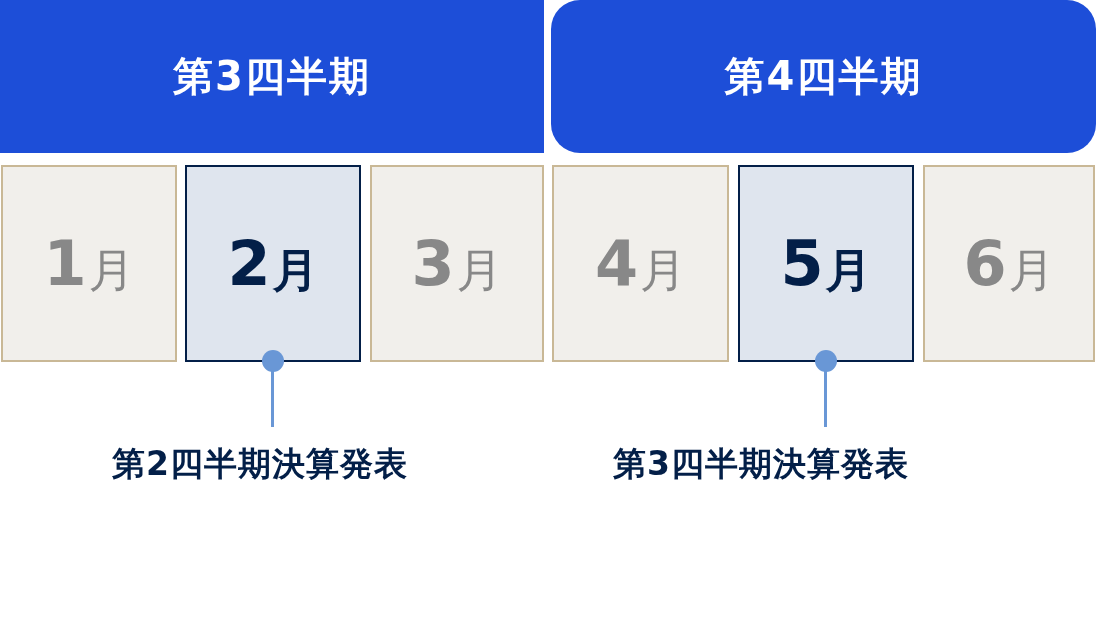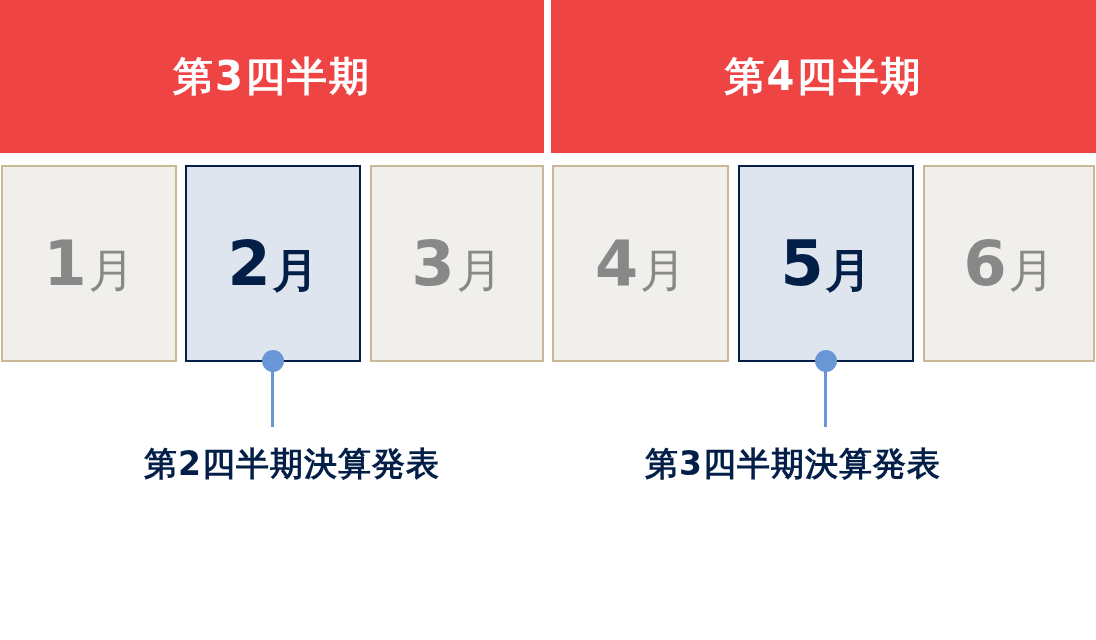--- a/index.html
+++ b/index.html
@@ -1,50 +1,50 @@
 <!DOCTYPE html>
 <html><head>
   <meta charset="utf-8">
   <style>
     html, body { margin: 0; padding: 0; }
     body {
       width: 1096px; height: 640px; background: #ffffff; position: relative; overflow: hidden;
       font-family: "DejaVu Sans", "Liberation Sans", sans-serif;
     }
     .header {
-      position: absolute; top: 0; height: 153px; background: #ef4444;
+      position: absolute; top: 0; height: 153px; background: #1d4ed8;
       color: #ffffff; display: flex; align-items: center; justify-content: center;
       font-size: 40px; font-weight: bold; letter-spacing: 2px; text-align: center;
     }
     .month {
       position: absolute; top: 165px; height: 197px; box-sizing: border-box;
       border: 2px solid #c9b896; background: #f1efeb;
       display: flex; align-items: center; justify-content: center;
       color: #888888; font-weight: bold;
     }
     .month.active { border: 2px solid #031f48; background: #dfe5ee; color: #031f48; }
     .month .num { font-size: 62px; line-height: 1; }
     .month .unit { font-size: 46px; line-height: 1; margin-left: 2px; margin-top: 12px; font-weight: normal; }
     .month.active .unit { font-weight: bold; }
     .dot {
       position: absolute; width: 22px; height: 22px; border-radius: 50%; background: #6997d6;
     }
     .stem { position: absolute; width: 3px; background: #6997d6; }
     .label {
-      position: absolute; top: 442px; width: 360px; text-align: center;
+      position: absolute; top: 442px; width: 360px; 
       font-size: 33px; font-weight: bold; color: #031f48; letter-spacing: 1px;
     }
   </style>
 </head>
 <body>
 
 <div class="header" style="left:0; width:544px;">
   <span>第3四半期</span>
 </div>
-<div class="header" style="left:551px; width:545px;">
+<div class="header" style="left:551px; width:545px;border-radius:29px;">
   <span>第4四半期</span>
 </div>
 
 <div class="month" style="left:1px; width:176px;">
   <span class="num">1</span>
     <span class="unit">月</span>
 </div>
 <div class="month active" style="left:185px; width:176px;">
   <span class="num">2</span>
     <span class="unit">月</span>

